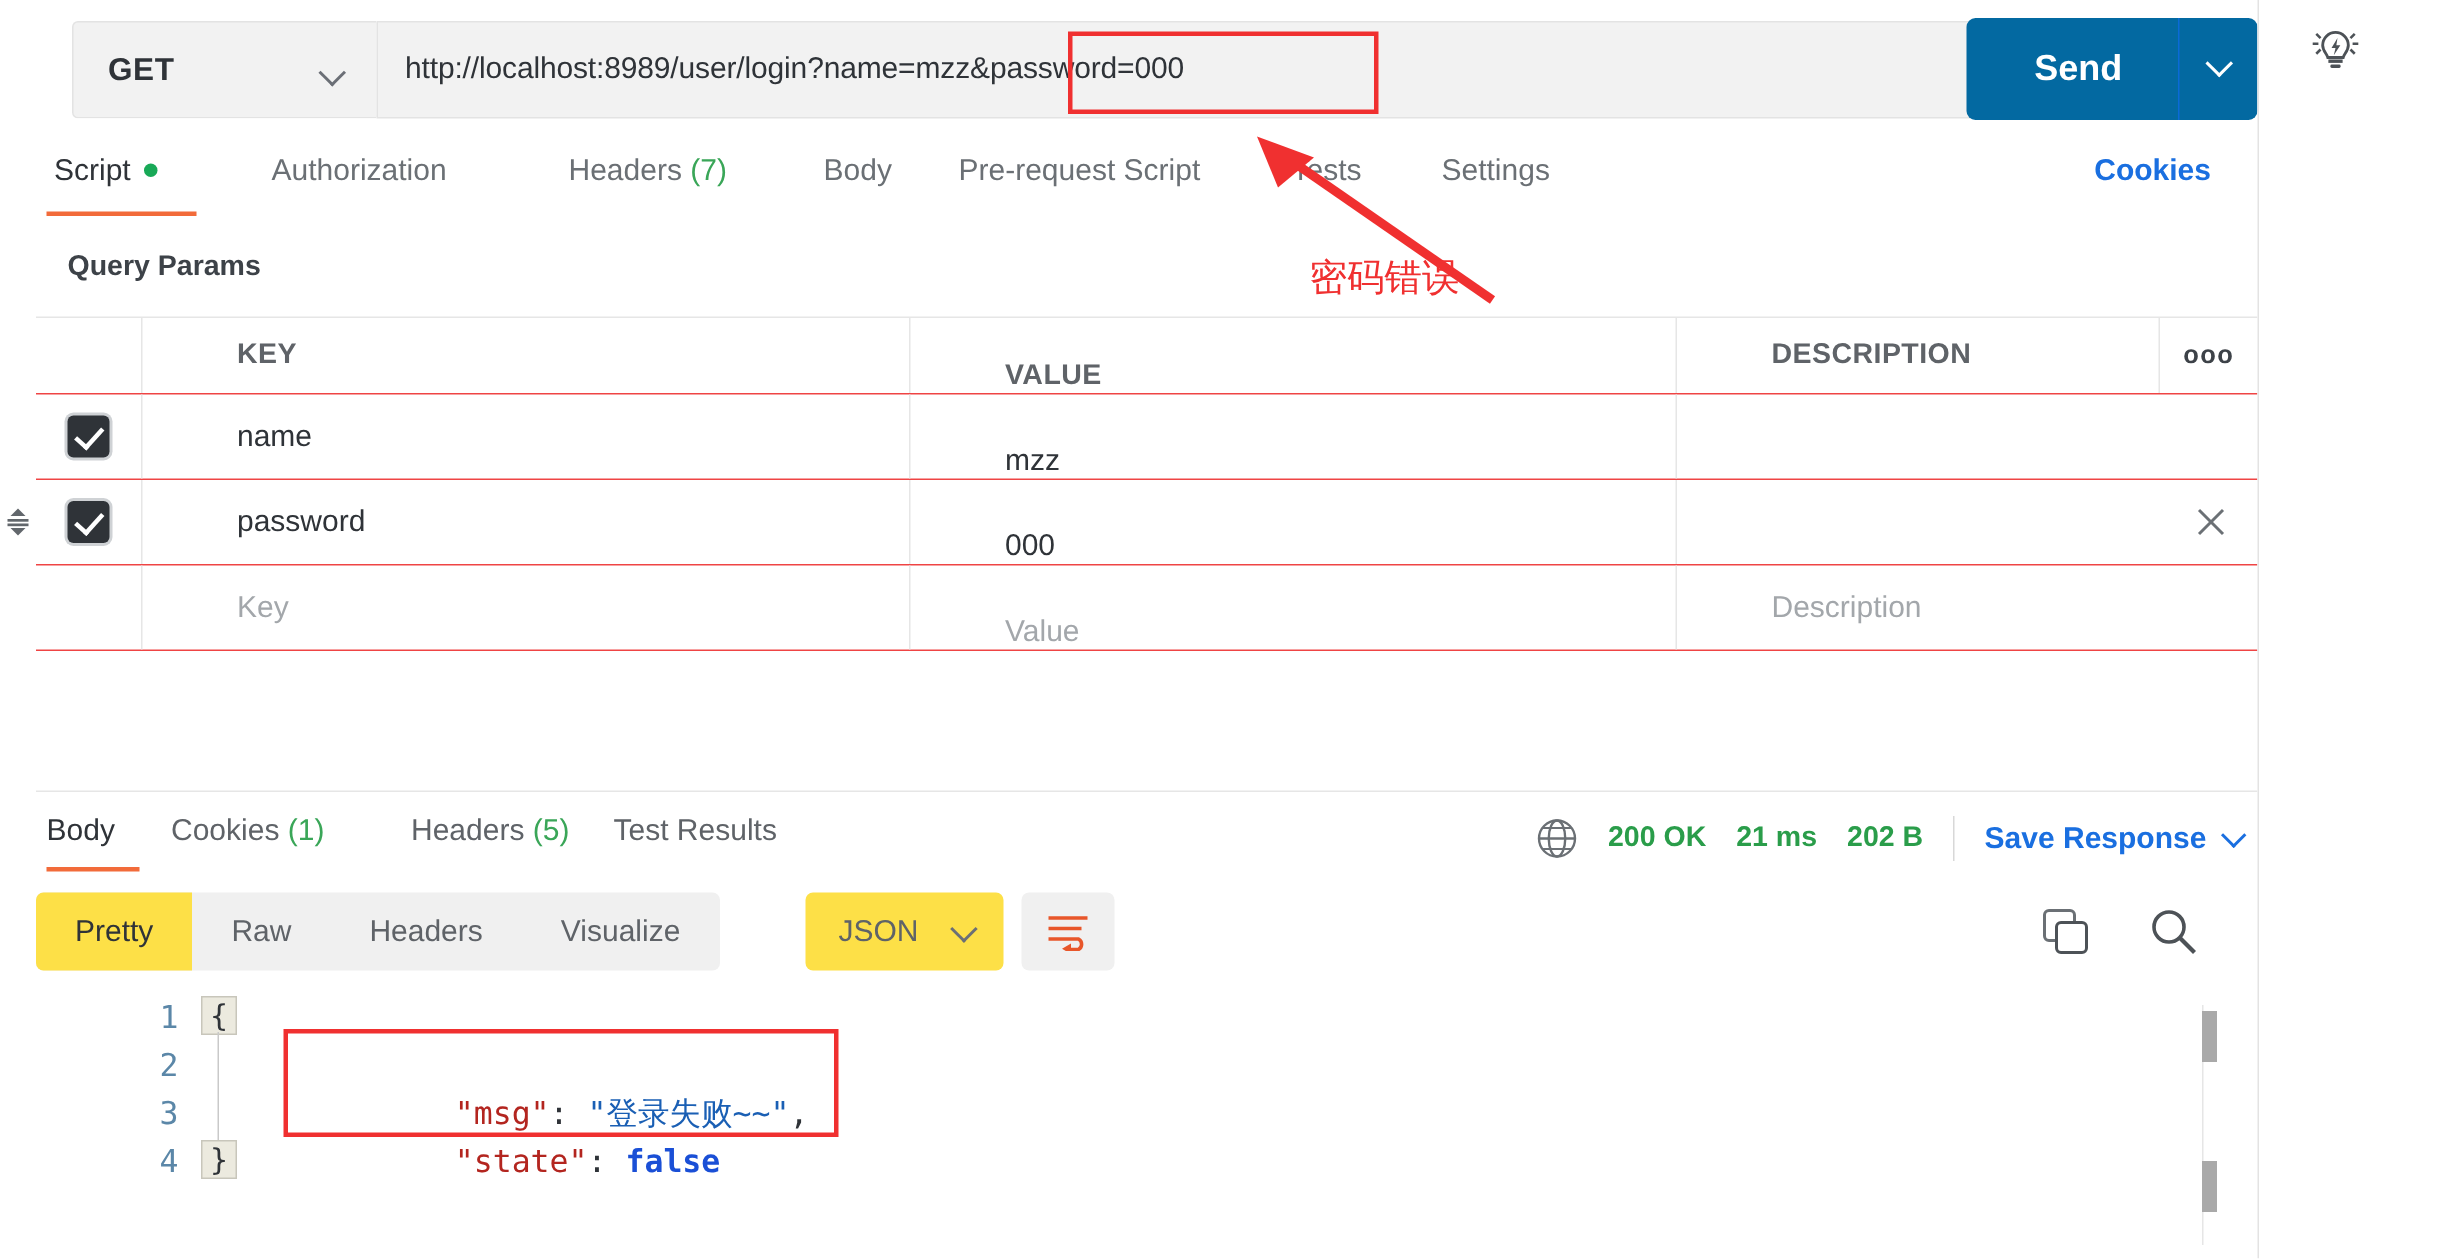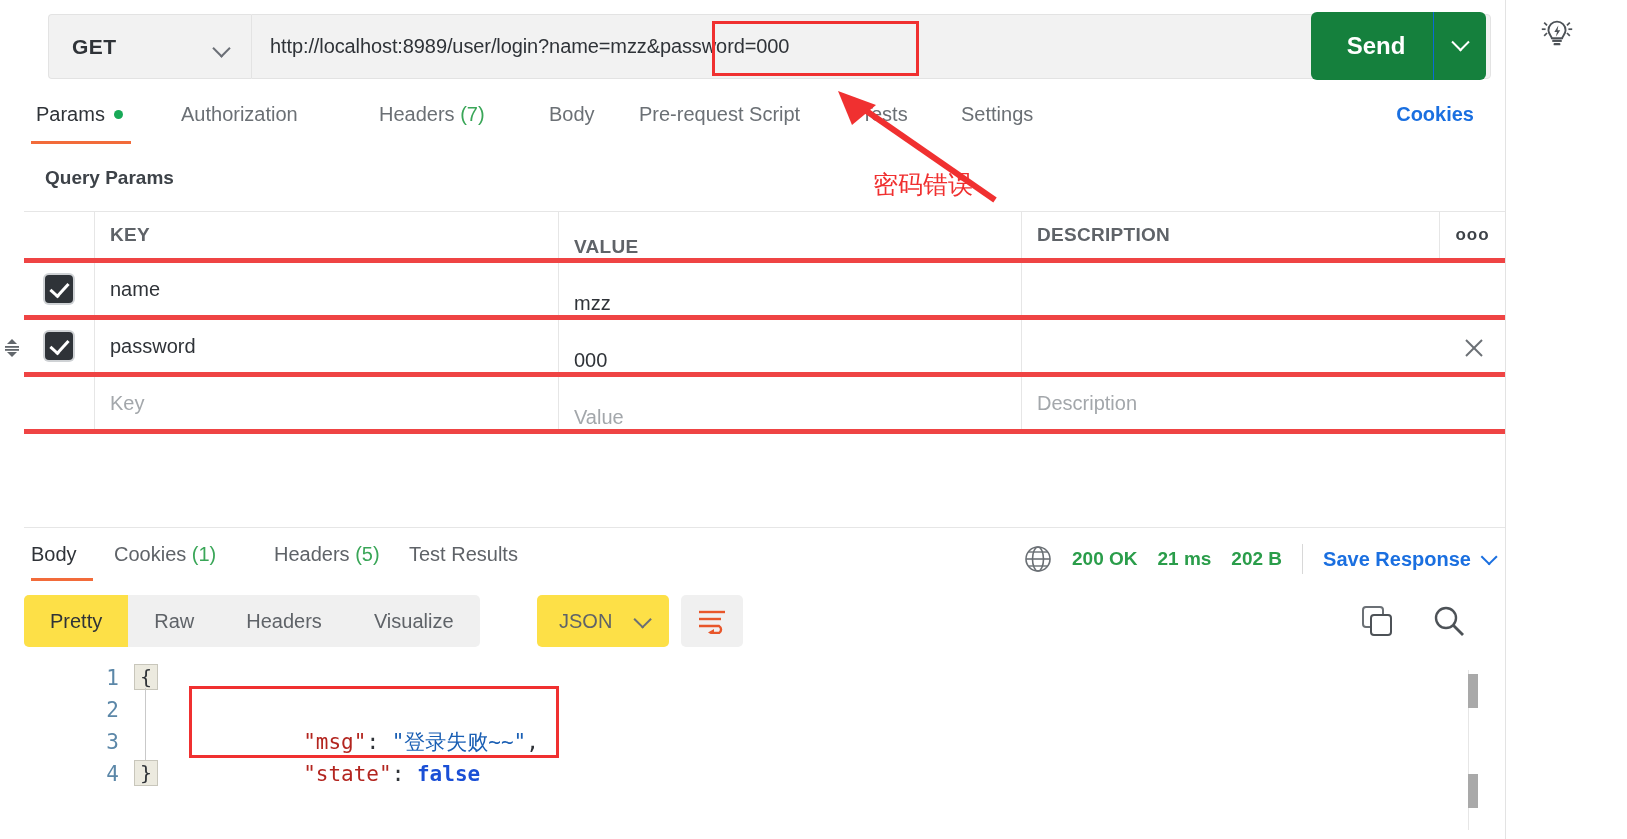--- a/index.html
+++ b/index.html
@@ -45,21 +45,21 @@
     font-size: 20px; color: #2f3338; position: relative; white-space: nowrap;
   }
   .url-text { letter-spacing: -0.1px; }
   .annot-url-box {
     position: absolute; left: 460px; top: 6px; width: 207px; height: 55px;
     border: 3px solid #f03030; background: transparent; pointer-events: none;
   }
 
   .send-wrap { position: absolute; top: 12px; left: 1311px; width: 175px; height: 68px; }
   .send-btn {
-    width: 175px; height: 68px; background: #15803d; border-radius: 6px;
+    width: 194px; height: 68px; background: #0369a1; border-radius: 6px;
     display: flex; align-items: center; color: #fff;
   }
   .send-label { flex: 1; text-align: center; font-size: 24px; font-weight: bold; padding-left: 8px; }
   .send-div { width: 1px; height: 68px; background: #0b6ad7; }
   .send-chev { width: 52px; display: flex; align-items: center; justify-content: center; }
   .send-chev i { display: block; width: 13px; height: 13px; border-right: 2.5px solid #fff; border-bottom: 2.5px solid #fff; transform: rotate(45deg) translate(-3px,-3px); }
 
   
   .req-tabs { position: absolute; top: 103px; left: 31px; width: 1443px; height: 45px; }
   .rtab { position: absolute; top: 0; font-size: 20px; color: #6b7075; cursor: pointer; white-space: nowrap; }
@@ -73,21 +73,21 @@
 
   
   .annot-arrow { position: absolute; top: 85px; left: 820px; width: 200px; height: 120px; pointer-events: none; }
   .annot-text {
     position: absolute; top: 168px; left: 873px;
     font-size: 25px; color: #f03030; font-family: "DejaVu Sans", sans-serif; white-space: nowrap;
   }
 
   
   .ptable { position: absolute; top: 211px; left: 24px; width: 1481px; border-top: 1px solid #e6e6e6; }
-  .prow { display: flex; height: 57px; border-bottom: 5px solid #ef4444; position: relative; }
+  .prow { display: flex; height: 57px; border-bottom: 1px solid #ef4444; position: relative; gap: 48px; }
   .prow.head { height: 51px; }
   .c-check { width: 71px; border-right: 1px solid #e6e6e6; display: flex; align-items: center; justify-content: center; position: relative; }
   .c-key { width: 464px; border-right: 1px solid #e6e6e6; display: flex; align-items: center; padding-left: 15px; }
   .c-val { width: 463px; border-right: 1px solid #e6e6e6; display: flex; align-items: flex-end; padding-left: 15px; }
   .c-desc { flex: 1; display: flex; align-items: center; padding-left: 15px; position: relative; }
   .hd { font-size: 19px; font-weight: bold; color: #5f6368; letter-spacing: .3px; }
   .cell { font-size: 20px; color: #2f3338; }
   .cell.ph { color: #a3a7ab; }
   .hd-dots { width: 66px; border-left: 1px solid #e6e6e6; display: flex; align-items: center; justify-content: center; font-size: 17px; font-weight: bold; color: #3d4248; letter-spacing: 1px; }
   .hd-bulk { width: 125px; border-left: 1px solid #e6e6e6; display: flex; align-items: center; justify-content: center; font-size: 19px; font-weight: bold; color: #2f3338; }
@@ -163,21 +163,21 @@
       <div class="send-btn">
         <span class="send-label">Send</span>
         <span class="send-div"></span>
         <span class="send-chev">
             <i></i>
           </span>
       </div>
     </div>
 
     <div class="req-tabs">
-      <div class="rtab active" style="left:5px"><span>Params</span><span class="dot"></span></div>
+      <div class="rtab active" style="left:5px"><span>Script</span><span class="dot"></span></div>
       <div class="rtab" style="left:150px"><span>Authorization</span></div>
       <div class="rtab" style="left:348px"><span>Headers</span> <span class="cnt">(7)</span></div>
       <div class="rtab" style="left:518px"><span>Body</span></div>
       <div class="rtab" style="left:608px"><span>Pre-request Script</span></div>
       <div class="rtab" style="left:830px"><span>Tests</span></div>
       <div class="rtab" style="left:930px"><span>Settings</span></div>
       <div class="rtab-underline"></div>
       <div class="cookies-link">Cookies</div>
     </div>
 

